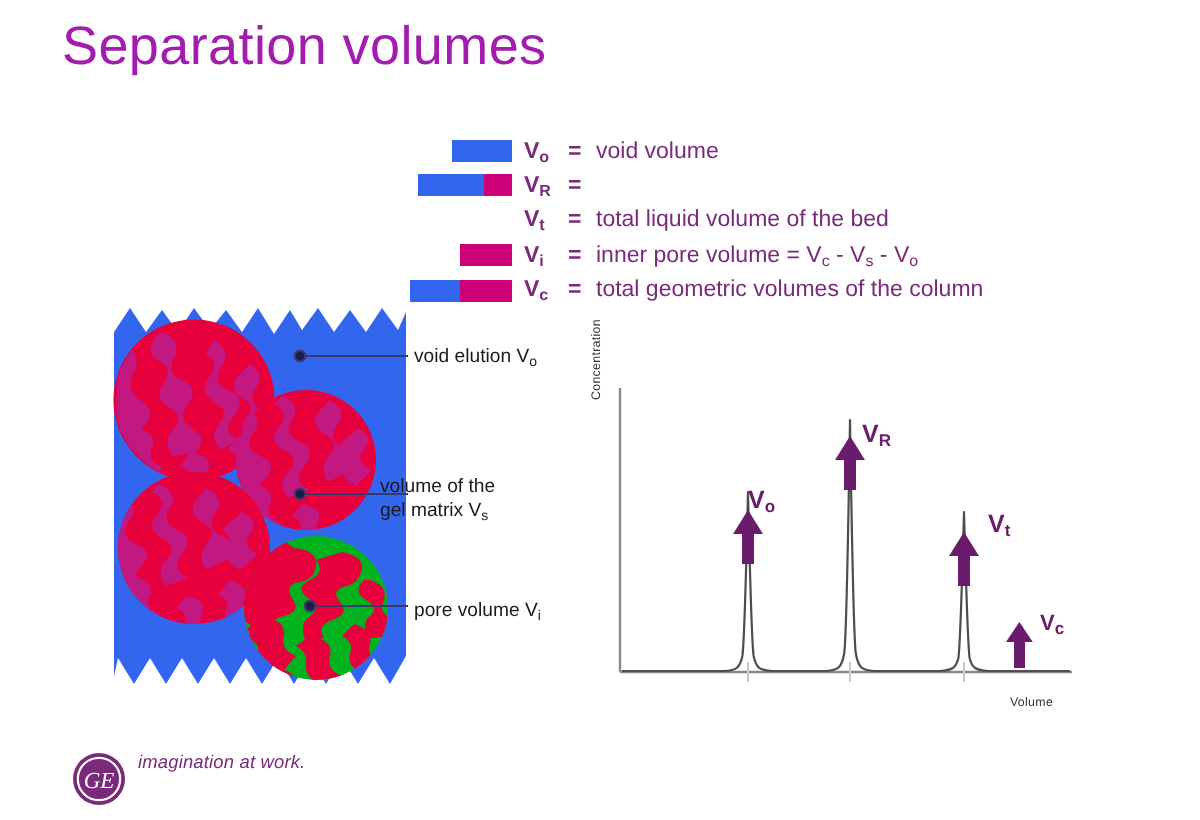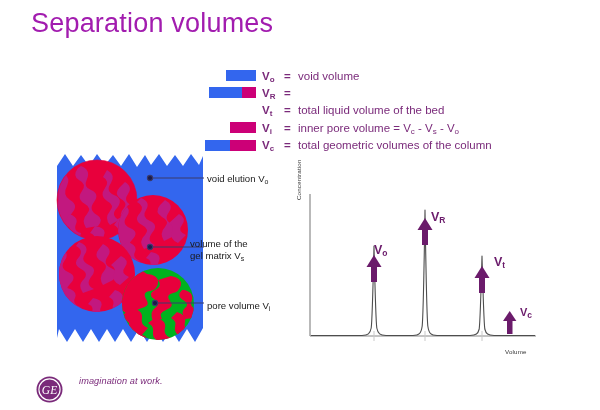--- a/index.html
+++ b/index.html
@@ -161,21 +161,21 @@
 
   
   #footer-logo {
     position: absolute;
     left: 36px;
     top: 376px;
     display: flex;
     align-items: flex-start;
   }
   #ge-tagline {
-    margin-left: 16px;
+    margin-left: 6px;
     font-size: 9.2px;
     color: #7a2a7a;
     letter-spacing: 0.1px;
     font-style: italic;
   }
 </style>
 </head>
 <body>
 
 <div id="slide-title">Separation volumes</div>

